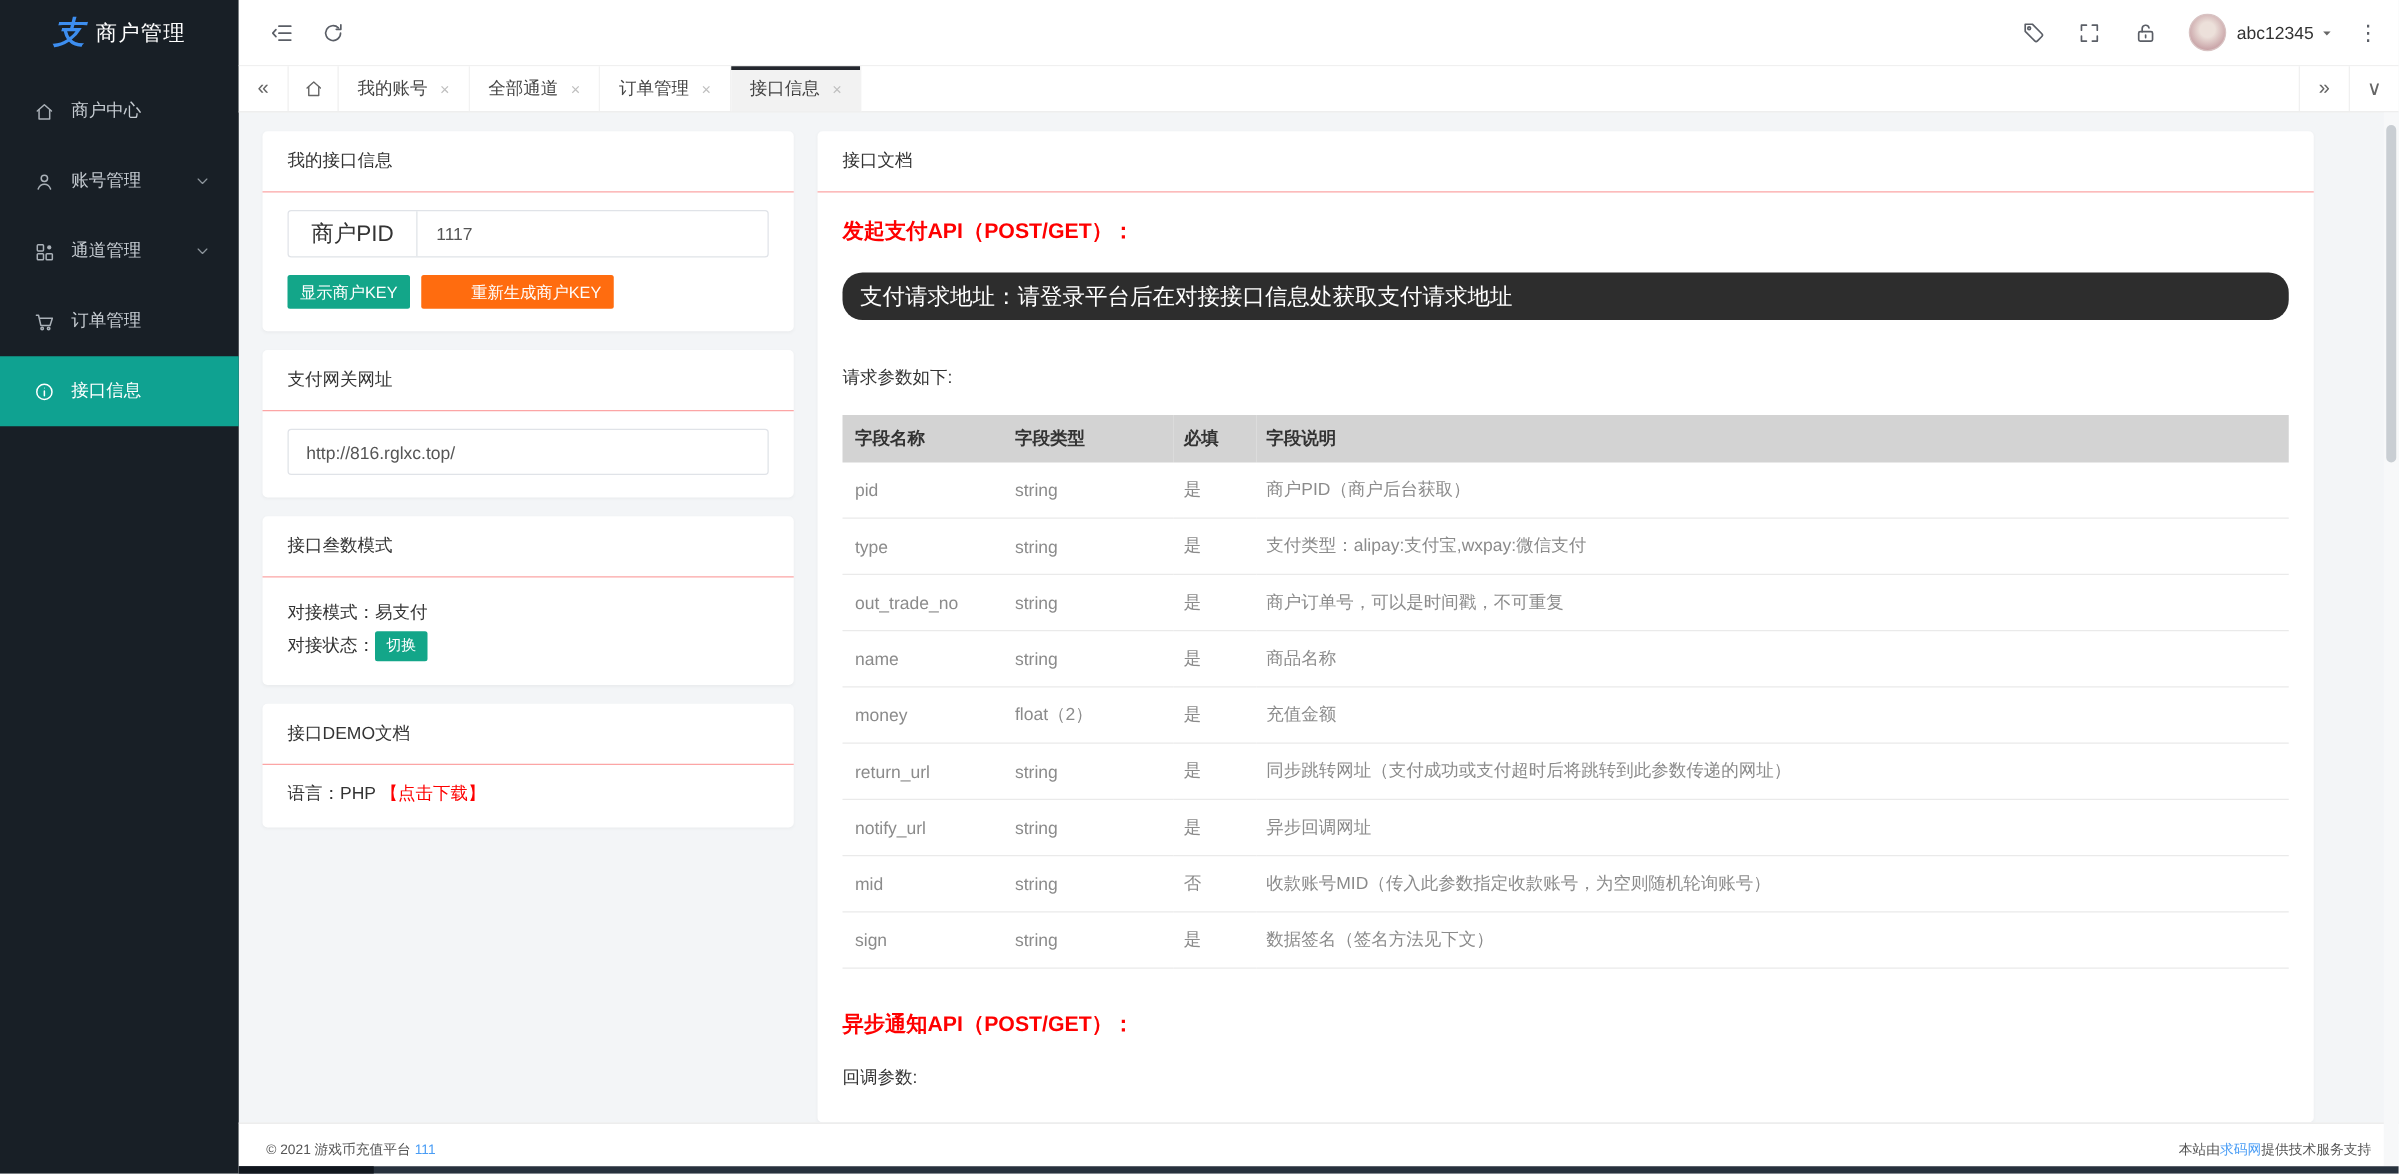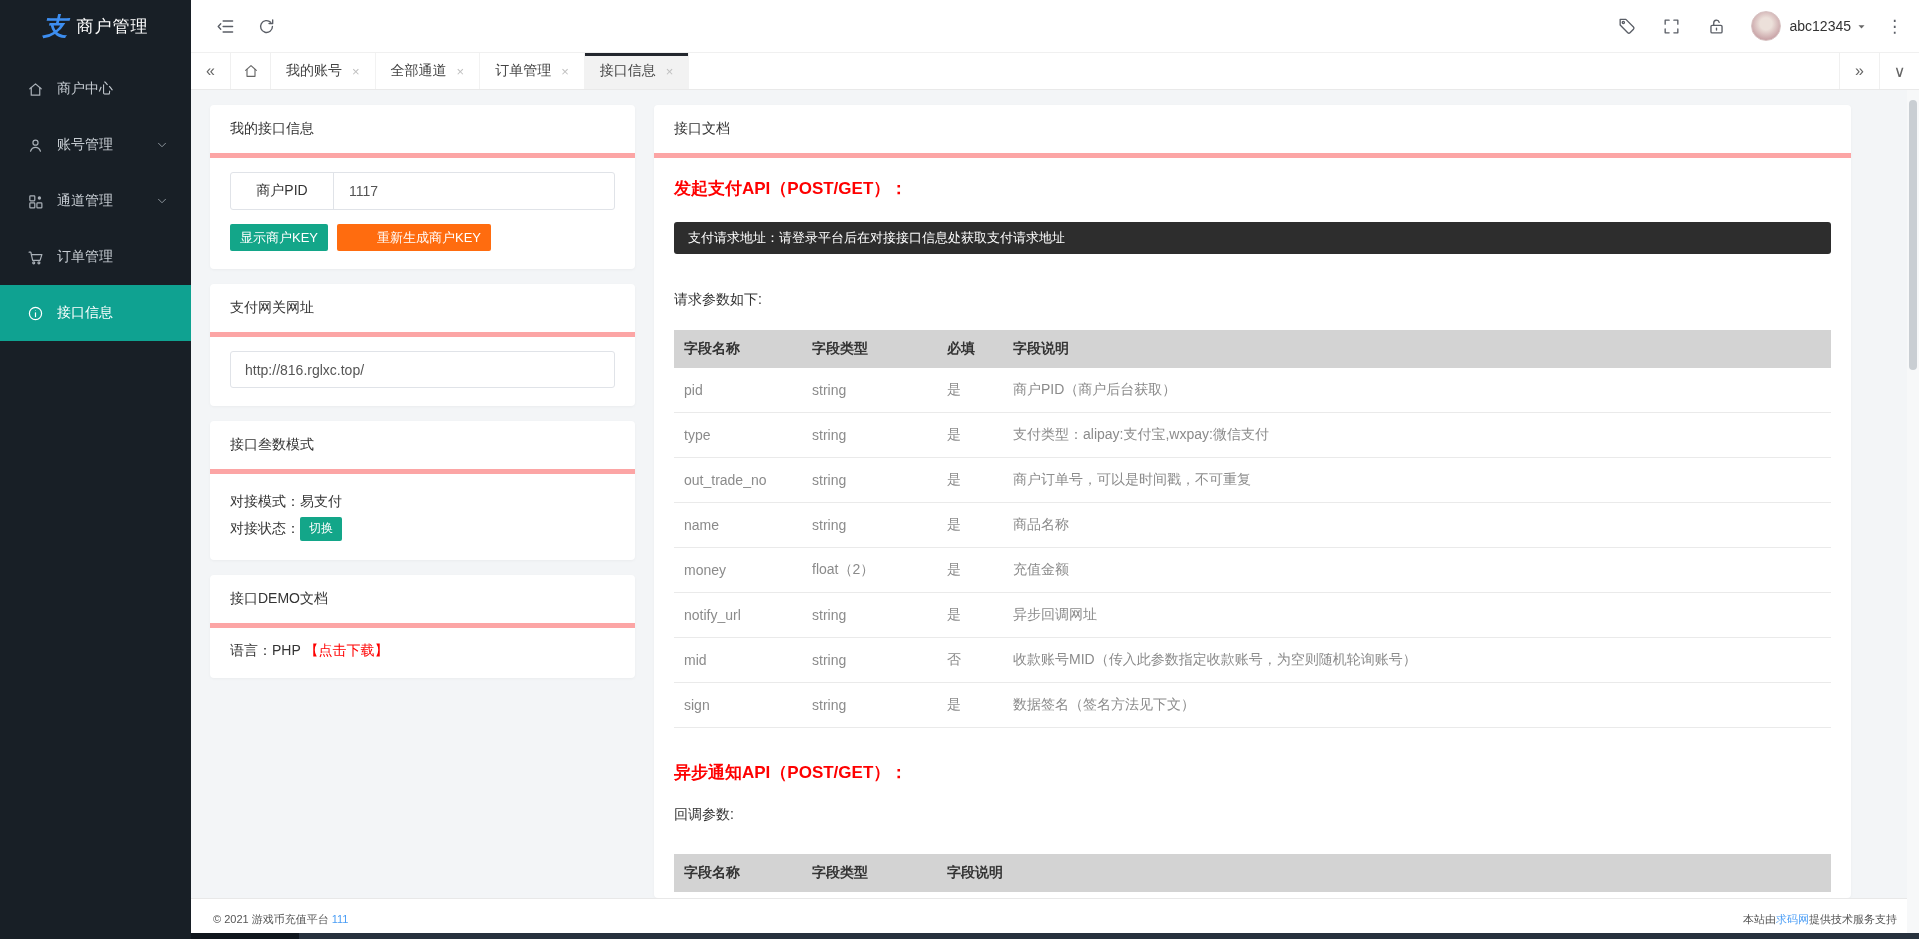--- a/index.html
+++ b/index.html
@@ -41,46 +41,46 @@
   .tab { display:flex; align-items:center; padding:0 15px; border-right:1px solid #f2f2f2; font-size:14px; color:#444; position:relative; cursor:pointer; }
   .tab .x { color:#bfbfbf; font-size:13px; margin-left:10px; cursor:pointer; }
   .tab.active { background:#f2f2f2; }
   .tab.active::before { content:""; position:absolute; top:0; left:0; right:0; height:3px; background:#23272e; }
   .tab-fill { flex:1; }
   .home-icon-sm { width:16px; height:16px; color:#666; }
 
   
   .content { flex:1; min-height:0; display:flex; gap:19px; padding:15px 68px 0 19px; overflow:hidden; }
   .card { background:#fff; border-radius:4px; box-shadow:0 1px 3px rgba(0,0,0,.04); }
-  .card-header { padding:15px 20px; border-bottom:5px solid #fca5a5; font-size:14px; color:#333; }
+  .card-header { padding:15px 20px; border-bottom:1px solid #fca5a5; font-size:14px; color:#333; }
   .card-body { padding:14px 20px 18px; }
 
   .col-left { width:425px; flex:none; display:flex; flex-direction:column; gap:15px; }
   .col-right { flex:1; min-width:0; }
 
   .field-row { display:flex; height:38px; border:1px solid #e0e3e8; border-radius:3px; margin-bottom:14px; background:#fff; }
-  .field-label { width:103px; flex:none; display:flex; align-items:center; justify-content:center; border-right:1px solid #e0e3e8; color:#333; font-size:14px; }
+  .field-label { width:103px; flex:none; display:flex; align-items:center; justify-content:center; border-right:1px solid #e0e3e8; color:#333; font-size:18px; }
   .field-value { flex:1; display:flex; align-items:center; padding:0 15px; color:#555; font-size:14px; }
   .btn-row { display:flex; gap:9px; margin-top:3px; }
   .btn { display:inline-flex; align-items:center; justify-content:center; border:none; color:#fff; font-size:13px; height:27px; padding:0 10px; border-radius:2px; cursor:pointer; font-family:inherit; }
   .btn-teal { background:#13a689; }
   .btn-orange { background:#ff6c0f;padding-left:40px; }
   .btn-small { height:24px; font-size:12px; padding:0 9px; }
 
   .url-box { height:37px; border:1px solid #e0e3e8; border-radius:3px; display:flex; align-items:center; padding:0 14px; color:#555; font-size:14px; }
 
   .kv-line { color:#333; font-size:14px; line-height:27px; display:flex; align-items:center; }
 
   .lang-line { color:#333; font-size:14px; }
   .lang-download { color:#fe0000; cursor:pointer; }
 
   
   .doc-body { padding:19px 20px; }
   .h-red { color:#fe0000; font-weight:bold; font-size:17px; margin-bottom:22px; }
-  .notice { background:#2d2d2d; color:#fff; border-radius:3px; padding:7px 14px; font-size:13px; margin-bottom:37px; }
+  .notice { background:#2d2d2d; color:#fff; border-radius:16px; padding:7px 14px; font-size:18px; margin-bottom:37px; }
   .intro { color:#333; font-size:14px; margin-bottom:21px; }
   table.params { width:100%; border-collapse:collapse; font-size:14px; }
   table.params th { background:#d3d3d3; text-align:left; font-weight:bold; color:#333; padding:10px 8px; }
   table.params td { padding:13px 8px; border-bottom:1px solid #eaeaea; color:#8b8b8b; }
   table.params th:nth-child(1){ width:130px; padding-left:10px; }
   table.params th:nth-child(2){ width:135px; }
   table.params th.req { width:66px; }
   table.params td:first-child { padding-left:10px; }
   .gap-lg { height:33px; }
   .gap-md { height:9px; }
@@ -338,20 +338,26 @@
                   <td>是</td>
                   <td>商品名称</td>
                 </tr>
                   <tr>
                   <td>money</td>
                   <td>float（2）</td>
                   <td>是</td>
                   <td>充值金额</td>
                 </tr>
                   <tr>
+                  <td>return_url</td>
+                  <td>string</td>
+                  <td>是</td>
+                  <td>同步跳转网址（支付成功或支付超时后将跳转到此参数传递的网址）</td>
+                </tr>
+                  <tr>
                   <td>notify_url</td>
                   <td>string</td>
                   <td>是</td>
                   <td>异步回调网址</td>
                 </tr>
                   <tr>
                   <td>mid</td>
                   <td>string</td>
                   <td>否</td>
                   <td>收款账号MID（传入此参数指定收款账号，为空则随机轮询账号）</td>

